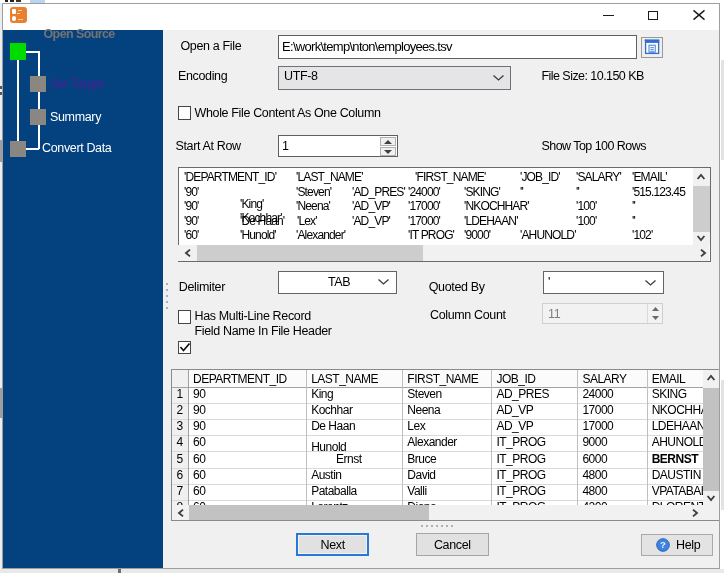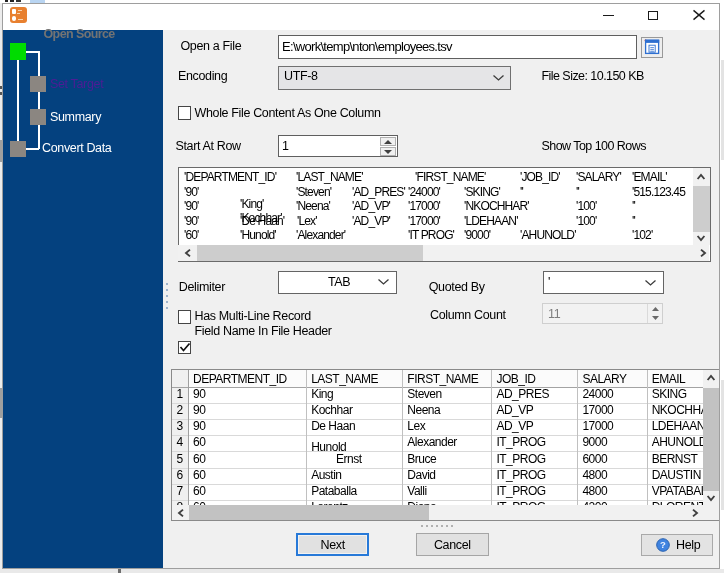--- a/index.html
+++ b/index.html
@@ -233,21 +233,21 @@
 <div class="gcell" style="left:235.3px;top:66.9px;">Alexander</div>
 <div class="gcell" style="left:324.4px;top:66.9px;">IT_PROG</div>
 <div class="gcell" style="left:410.4px;top:66.9px;">9000</div>
 <div class="gcell" style="left:479.7px;top:66.9px;">AHUNOLD</div>
 <div class="gcell" style="left:4.5px;top:83.1px;">5</div>
 <div class="gcell" style="left:21px;top:83.1px;">60</div>
 <div class="gcell" style="left:152px;top:83.1px;margin-left:12px;">Ernst</div>
 <div class="gcell" style="left:235.3px;top:83.1px;">Bruce</div>
 <div class="gcell" style="left:324.4px;top:83.1px;">IT_PROG</div>
 <div class="gcell" style="left:410.4px;top:83.1px;">6000</div>
-<div class="gcell" style="left:479.7px;top:83.1px;">BERNST</div>
+<div class="gcell" style="left:479.7px;top:83.1px;font-weight:bold;">BERNST</div>
 <div class="gcell" style="left:4.5px;top:99.3px;">6</div>
 <div class="gcell" style="left:21px;top:99.3px;">60</div>
 <div class="gcell" style="left:139.2px;top:99.3px;">Austin</div>
 <div class="gcell" style="left:235.3px;top:99.3px;">David</div>
 <div class="gcell" style="left:324.4px;top:99.3px;">IT_PROG</div>
 <div class="gcell" style="left:410.4px;top:99.3px;">4800</div>
 <div class="gcell" style="left:479.7px;top:99.3px;">DAUSTIN</div>
 <div class="gcell" style="left:4.5px;top:115.5px;">7</div>
 <div class="gcell" style="left:21px;top:115.5px;">60</div>
 <div class="gcell" style="left:139.2px;top:115.5px;">Pataballa</div>

